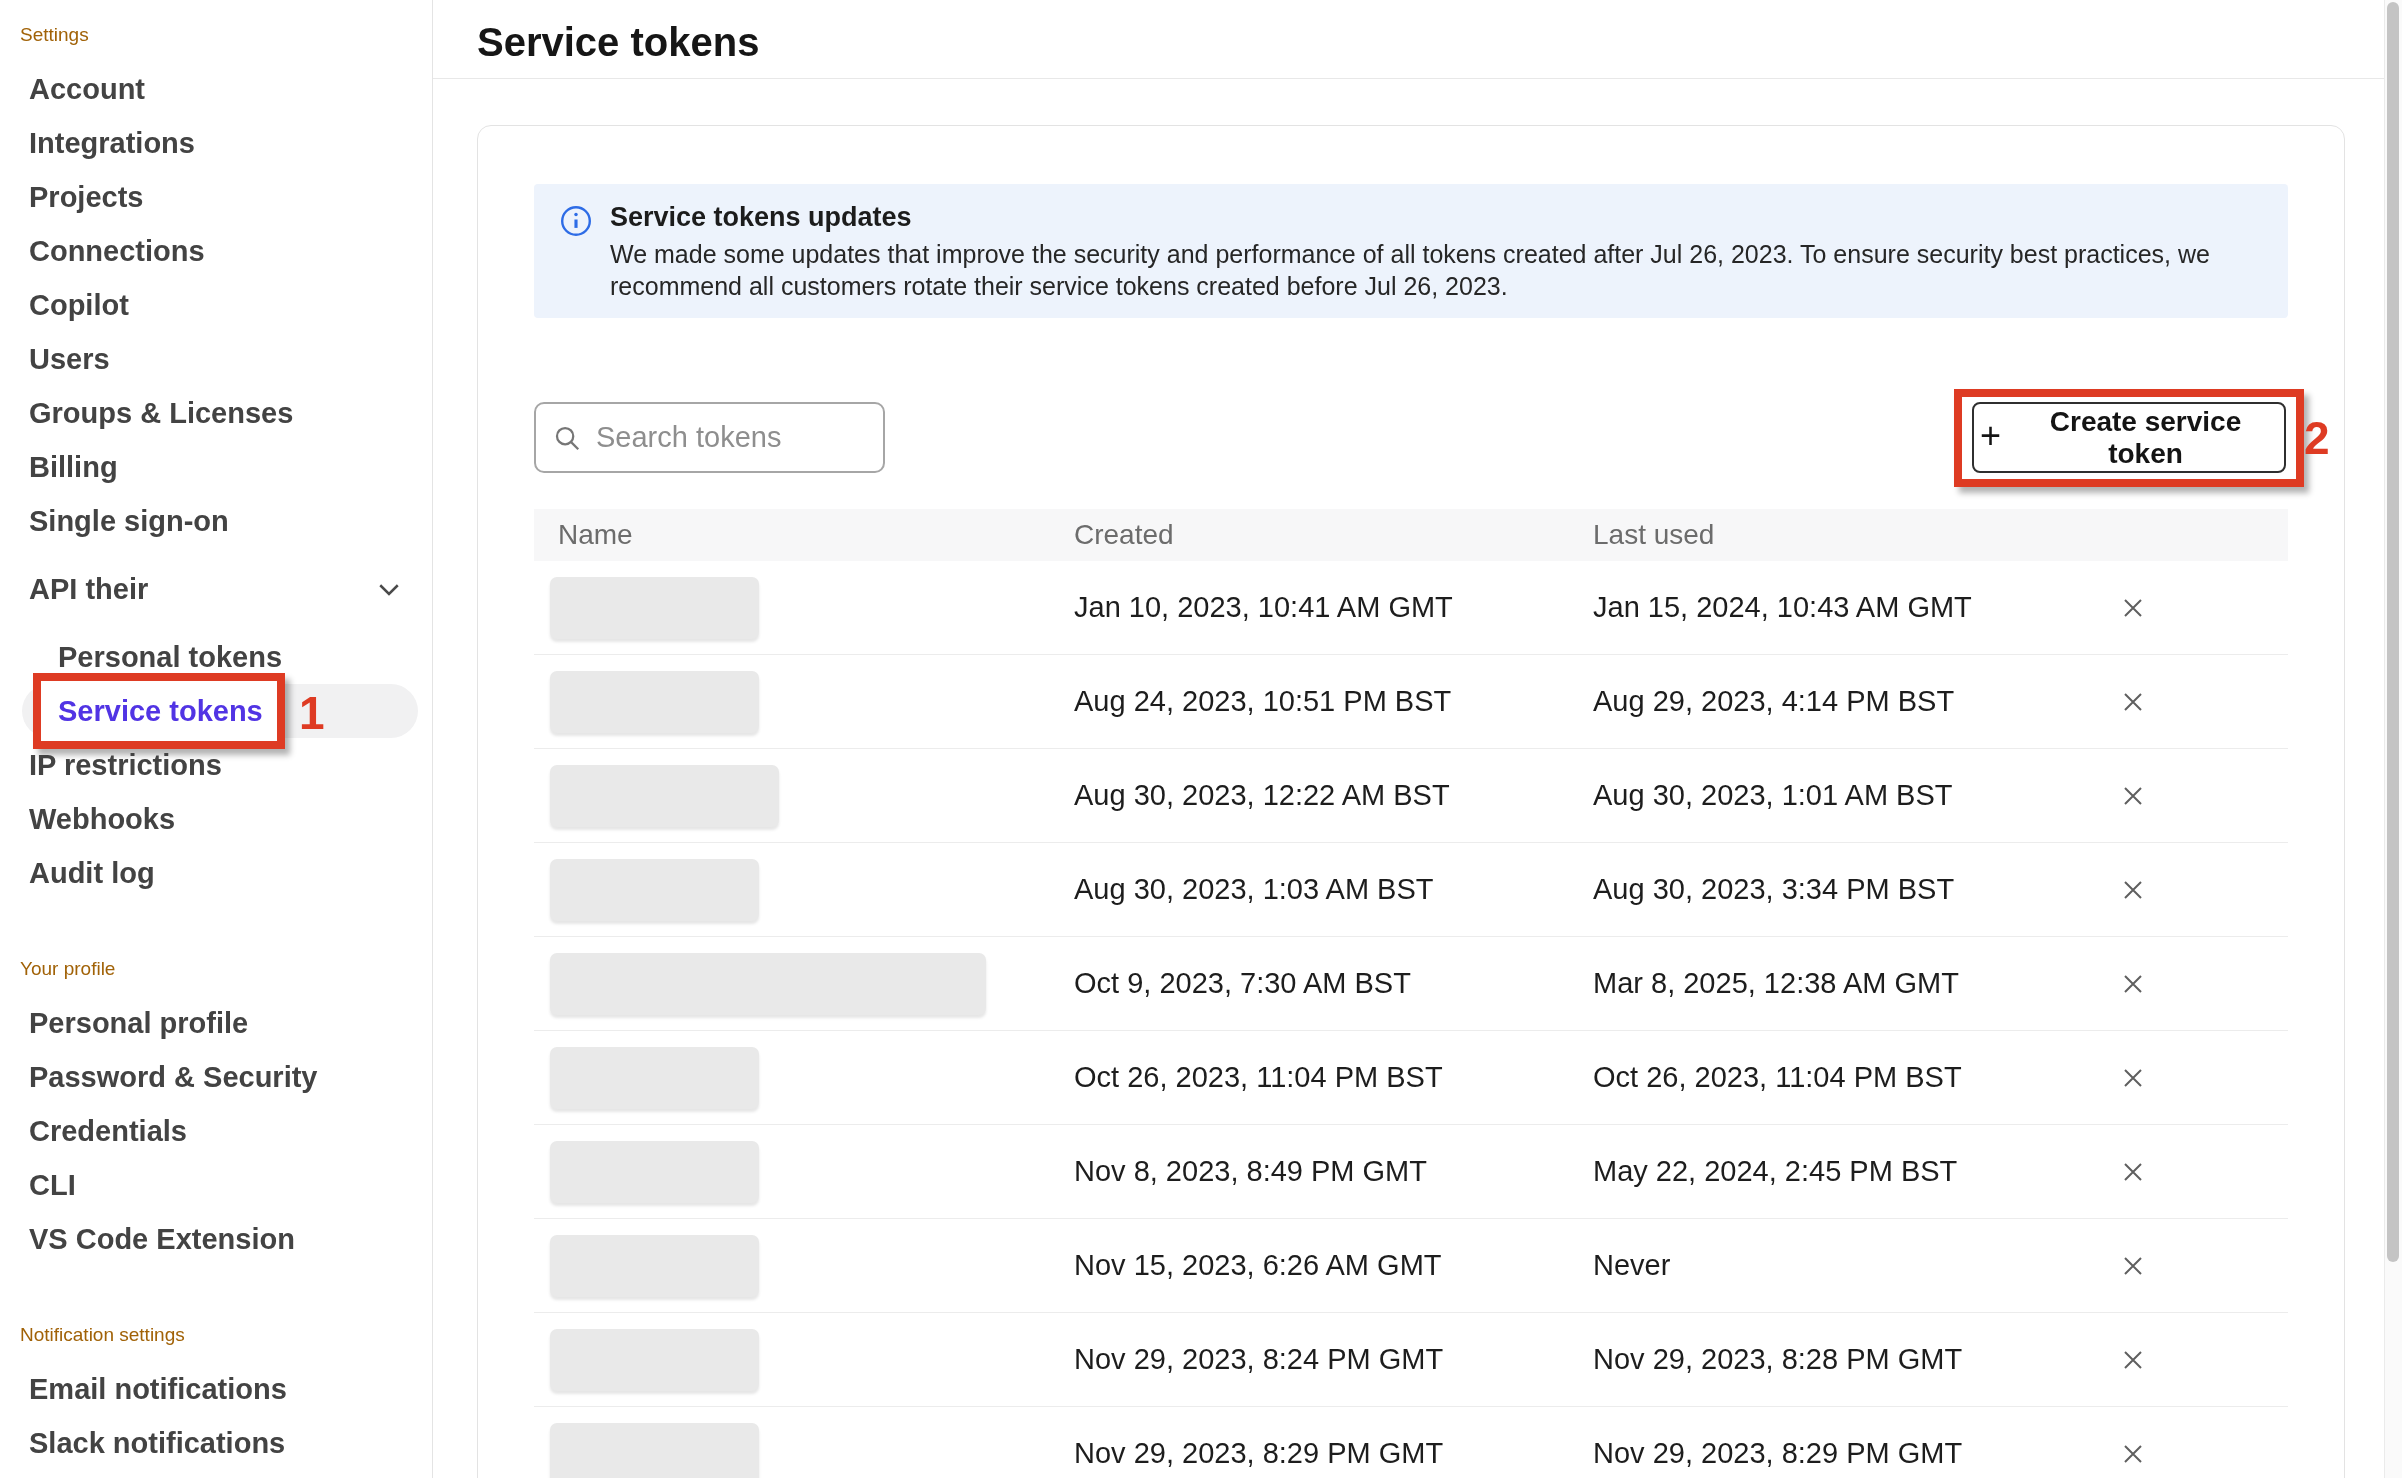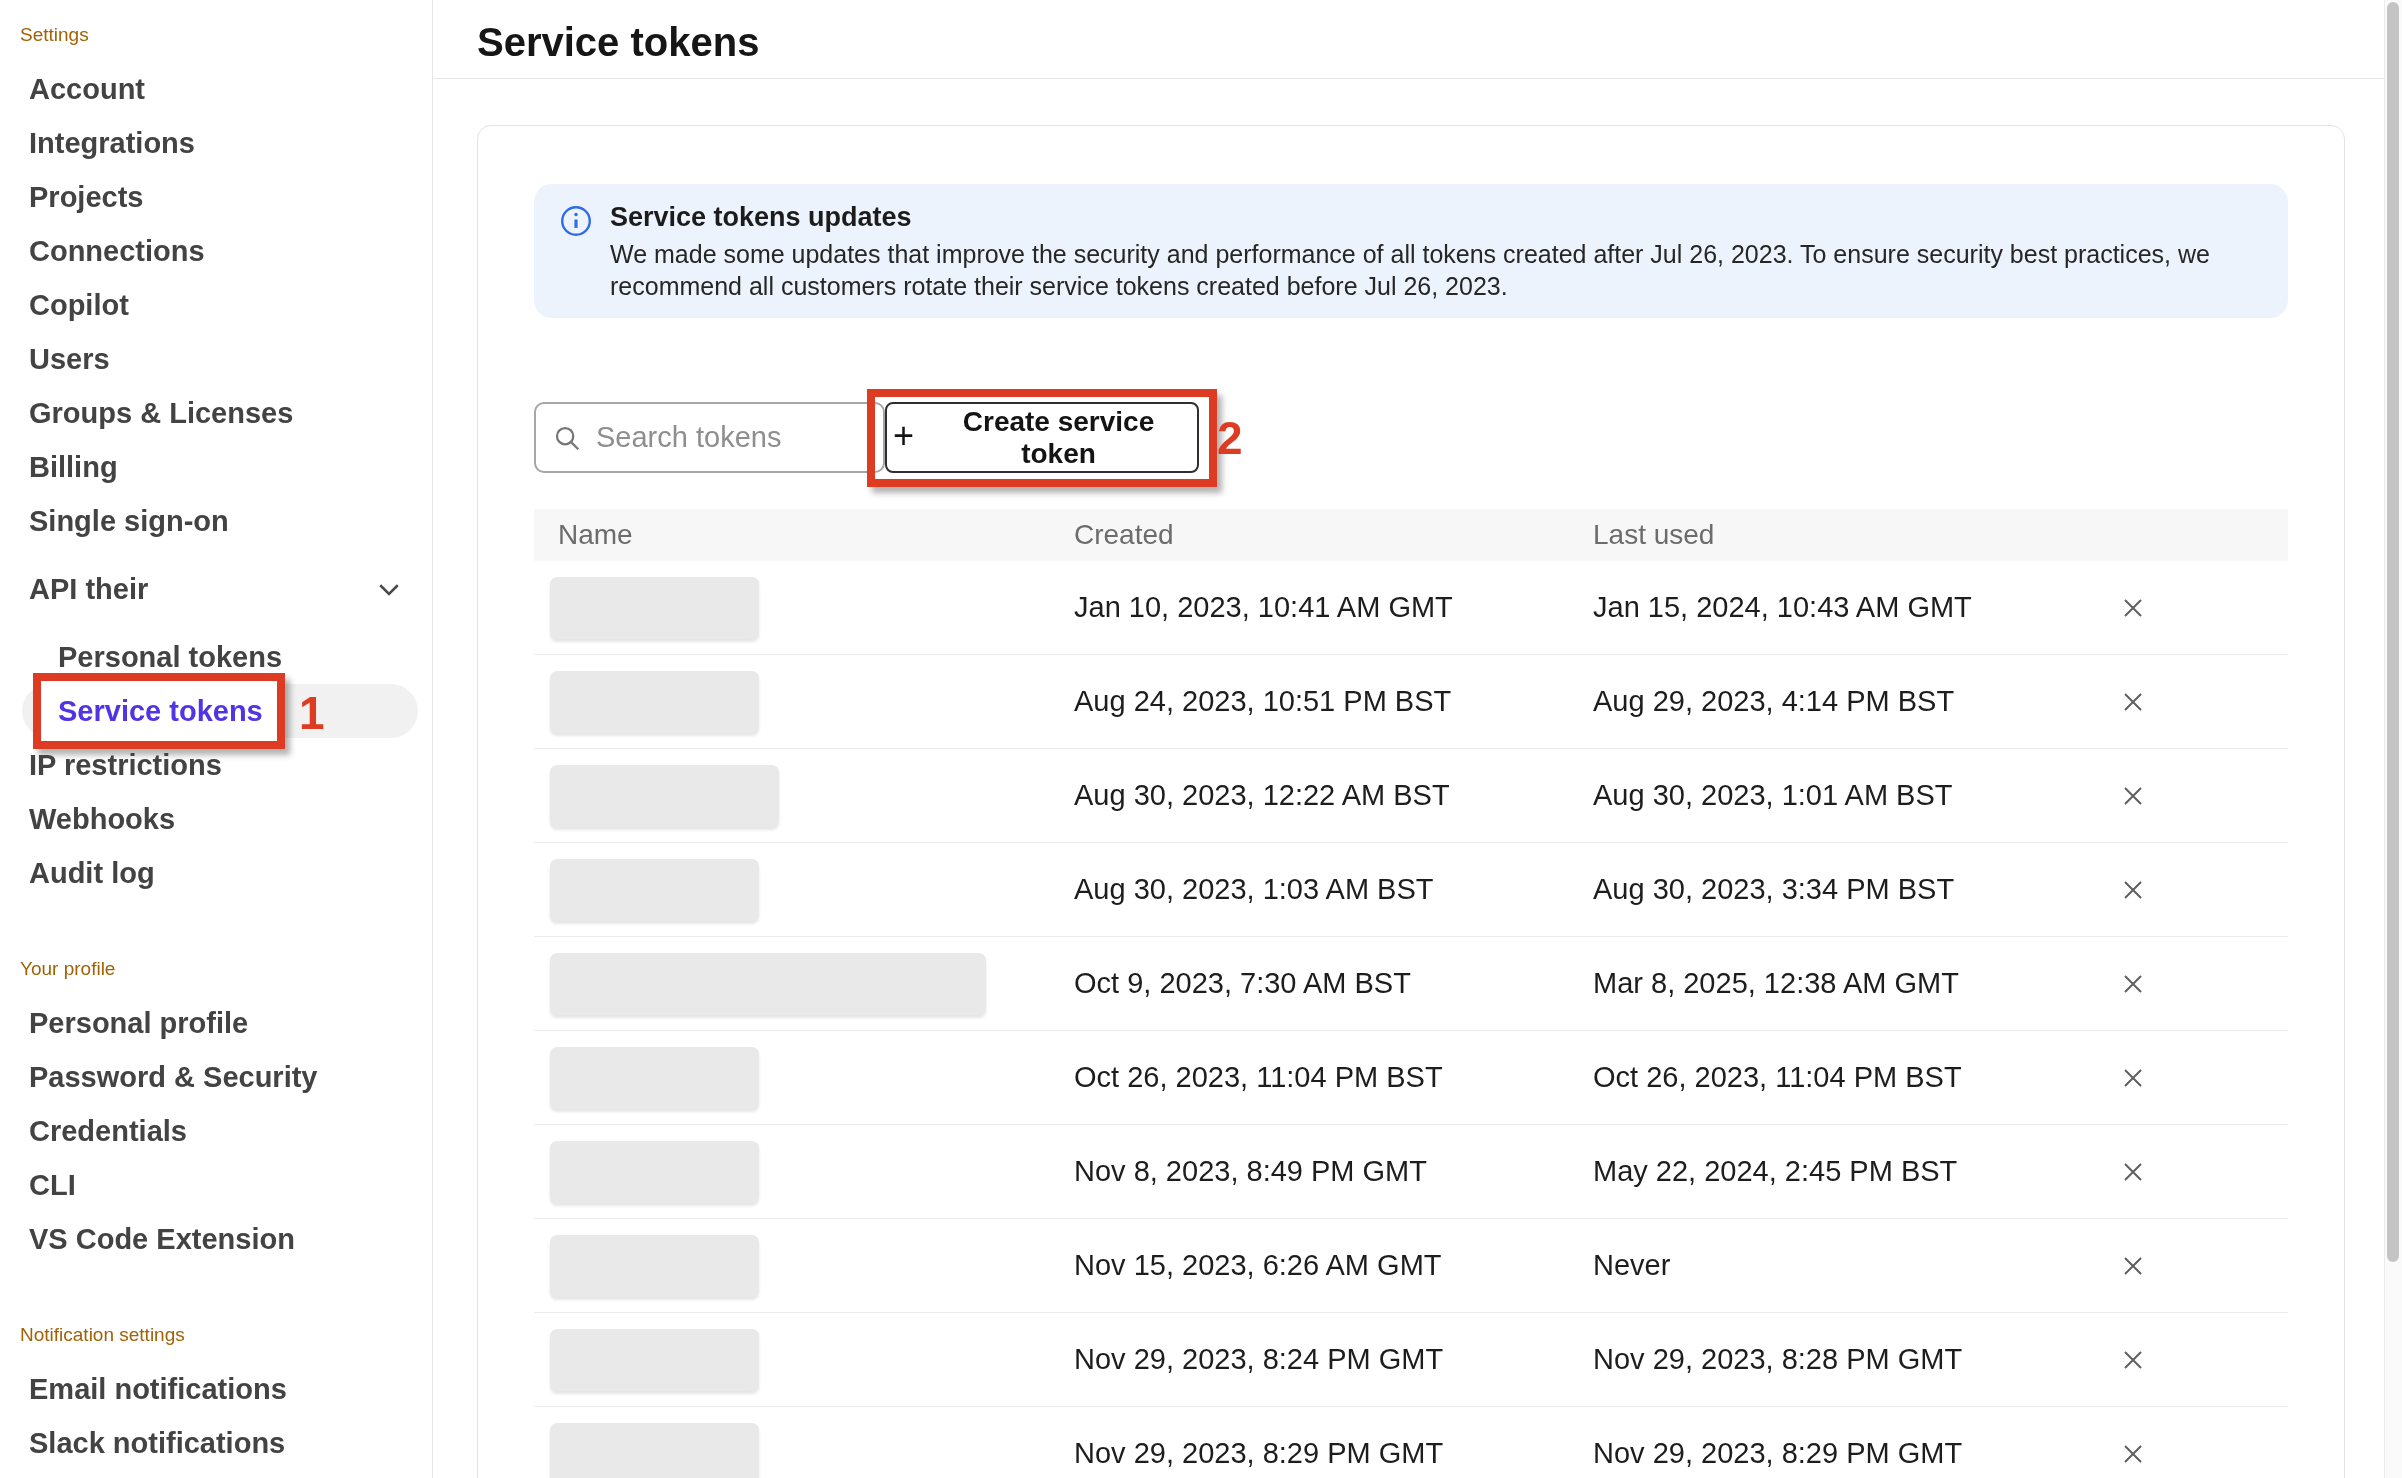--- a/index.html
+++ b/index.html
@@ -43,26 +43,26 @@
   
   .main { position:absolute; left:433px; top:0; width:1969px; }
   h1.page-title { margin:14px 0 0 44px; font-size:40px; line-height:56px; font-weight:700; color:#161616; }
   .title-divider { margin-top:8px; height:1px; background:#e8e8e8; }
 
   .card {
     margin:46px 0 0 44px; width:1868px; height:1420px;
     border:1px solid #e3e3e3; border-radius:14px; background:#fff; padding:0 56px;
   }
 
-  .banner { margin-top:58px; background:#edf3fc; border-radius:18px; padding:16px 24px; display:flex; gap:16px; }
+  .banner { margin-top:58px; background:#edf3fc; border-radius:4px; padding:16px 24px; display:flex; gap:16px; }
   .banner-icon { flex:0 0 auto; padding-top:3px; }
   .banner-title { font-size:27px; font-weight:700; color:#1c1c1c; line-height:34px; }
   .banner-body  { font-size:25px; color:#262626; line-height:32px; margin-top:4px; max-width:1640px; }
 
-  .toolbar { margin-top:84px; display:flex; align-items:center; }
+  .toolbar { margin-top:84px; display:flex; align-items:center; justify-content:space-between; }
   .search-box {
     width:351px; height:71px; border:2px solid #a6a6a6; border-radius:10px;
     display:flex; align-items:center; padding:0 16px; gap:12px; background:#fff;
   }
   .search-box input {
     border:0; outline:0; font-size:29px; color:#333; width:100%; background:transparent;
     font-family:"Liberation Sans", sans-serif;
   }
   .search-box input::placeholder { color:#8e8e8e; }
 

